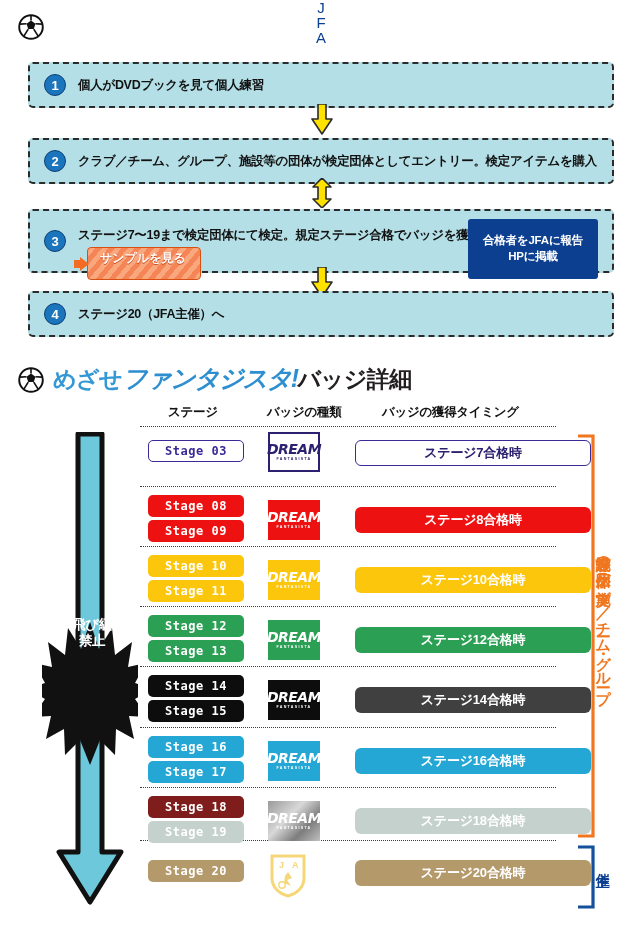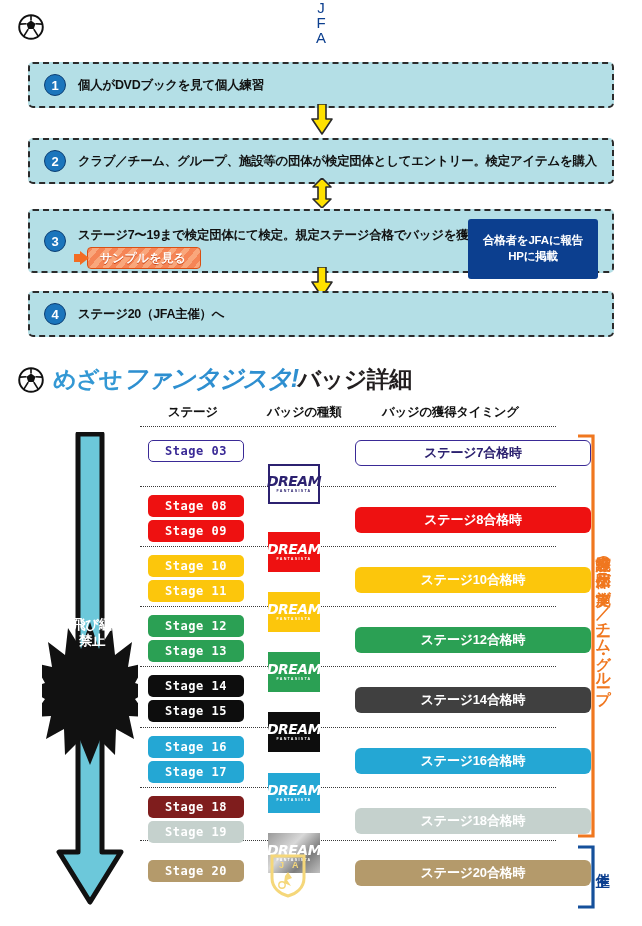--- a/index.html
+++ b/index.html
@@ -105,21 +105,21 @@
     background: repeating-linear-gradient(
       -50deg,
       #f9a77c 0px, #f9a77c 5px,
       #f58556 5px, #f58556 10px
     );
     border: 1.5px solid #d94f12;
     border-radius: 4px;
     color: #ffffff;
     font-size: 12px;
     font-weight: bold;
-    padding: 2px 14px 1px 12px;
+    padding: 2px 14px 12px 12px;
     letter-spacing: 0px;
     text-shadow: 0 1px 0 #c8491a;
     white-space: nowrap;
   }
 
   
   #jfa-report {
     position: absolute;
     right: 14px;
     top: 8px;
@@ -218,21 +218,20 @@
   }
 
   
   .dream {
     width: 52px; height: 40px;
     display: flex;
     flex-direction: column;
     align-items: center;
     justify-content: center;
     line-height: 1;
-    margin-top: 32px;
   }
   .dream.outline { background:#fff; border: 2px solid #2c2170; }
   .dream-word {
     font-size: 14px;
     font-weight: bold;
     font-style: italic;
     letter-spacing: -0.5px;
     font-family: "DejaVu Sans", sans-serif;
   }
   .dream-sub {

